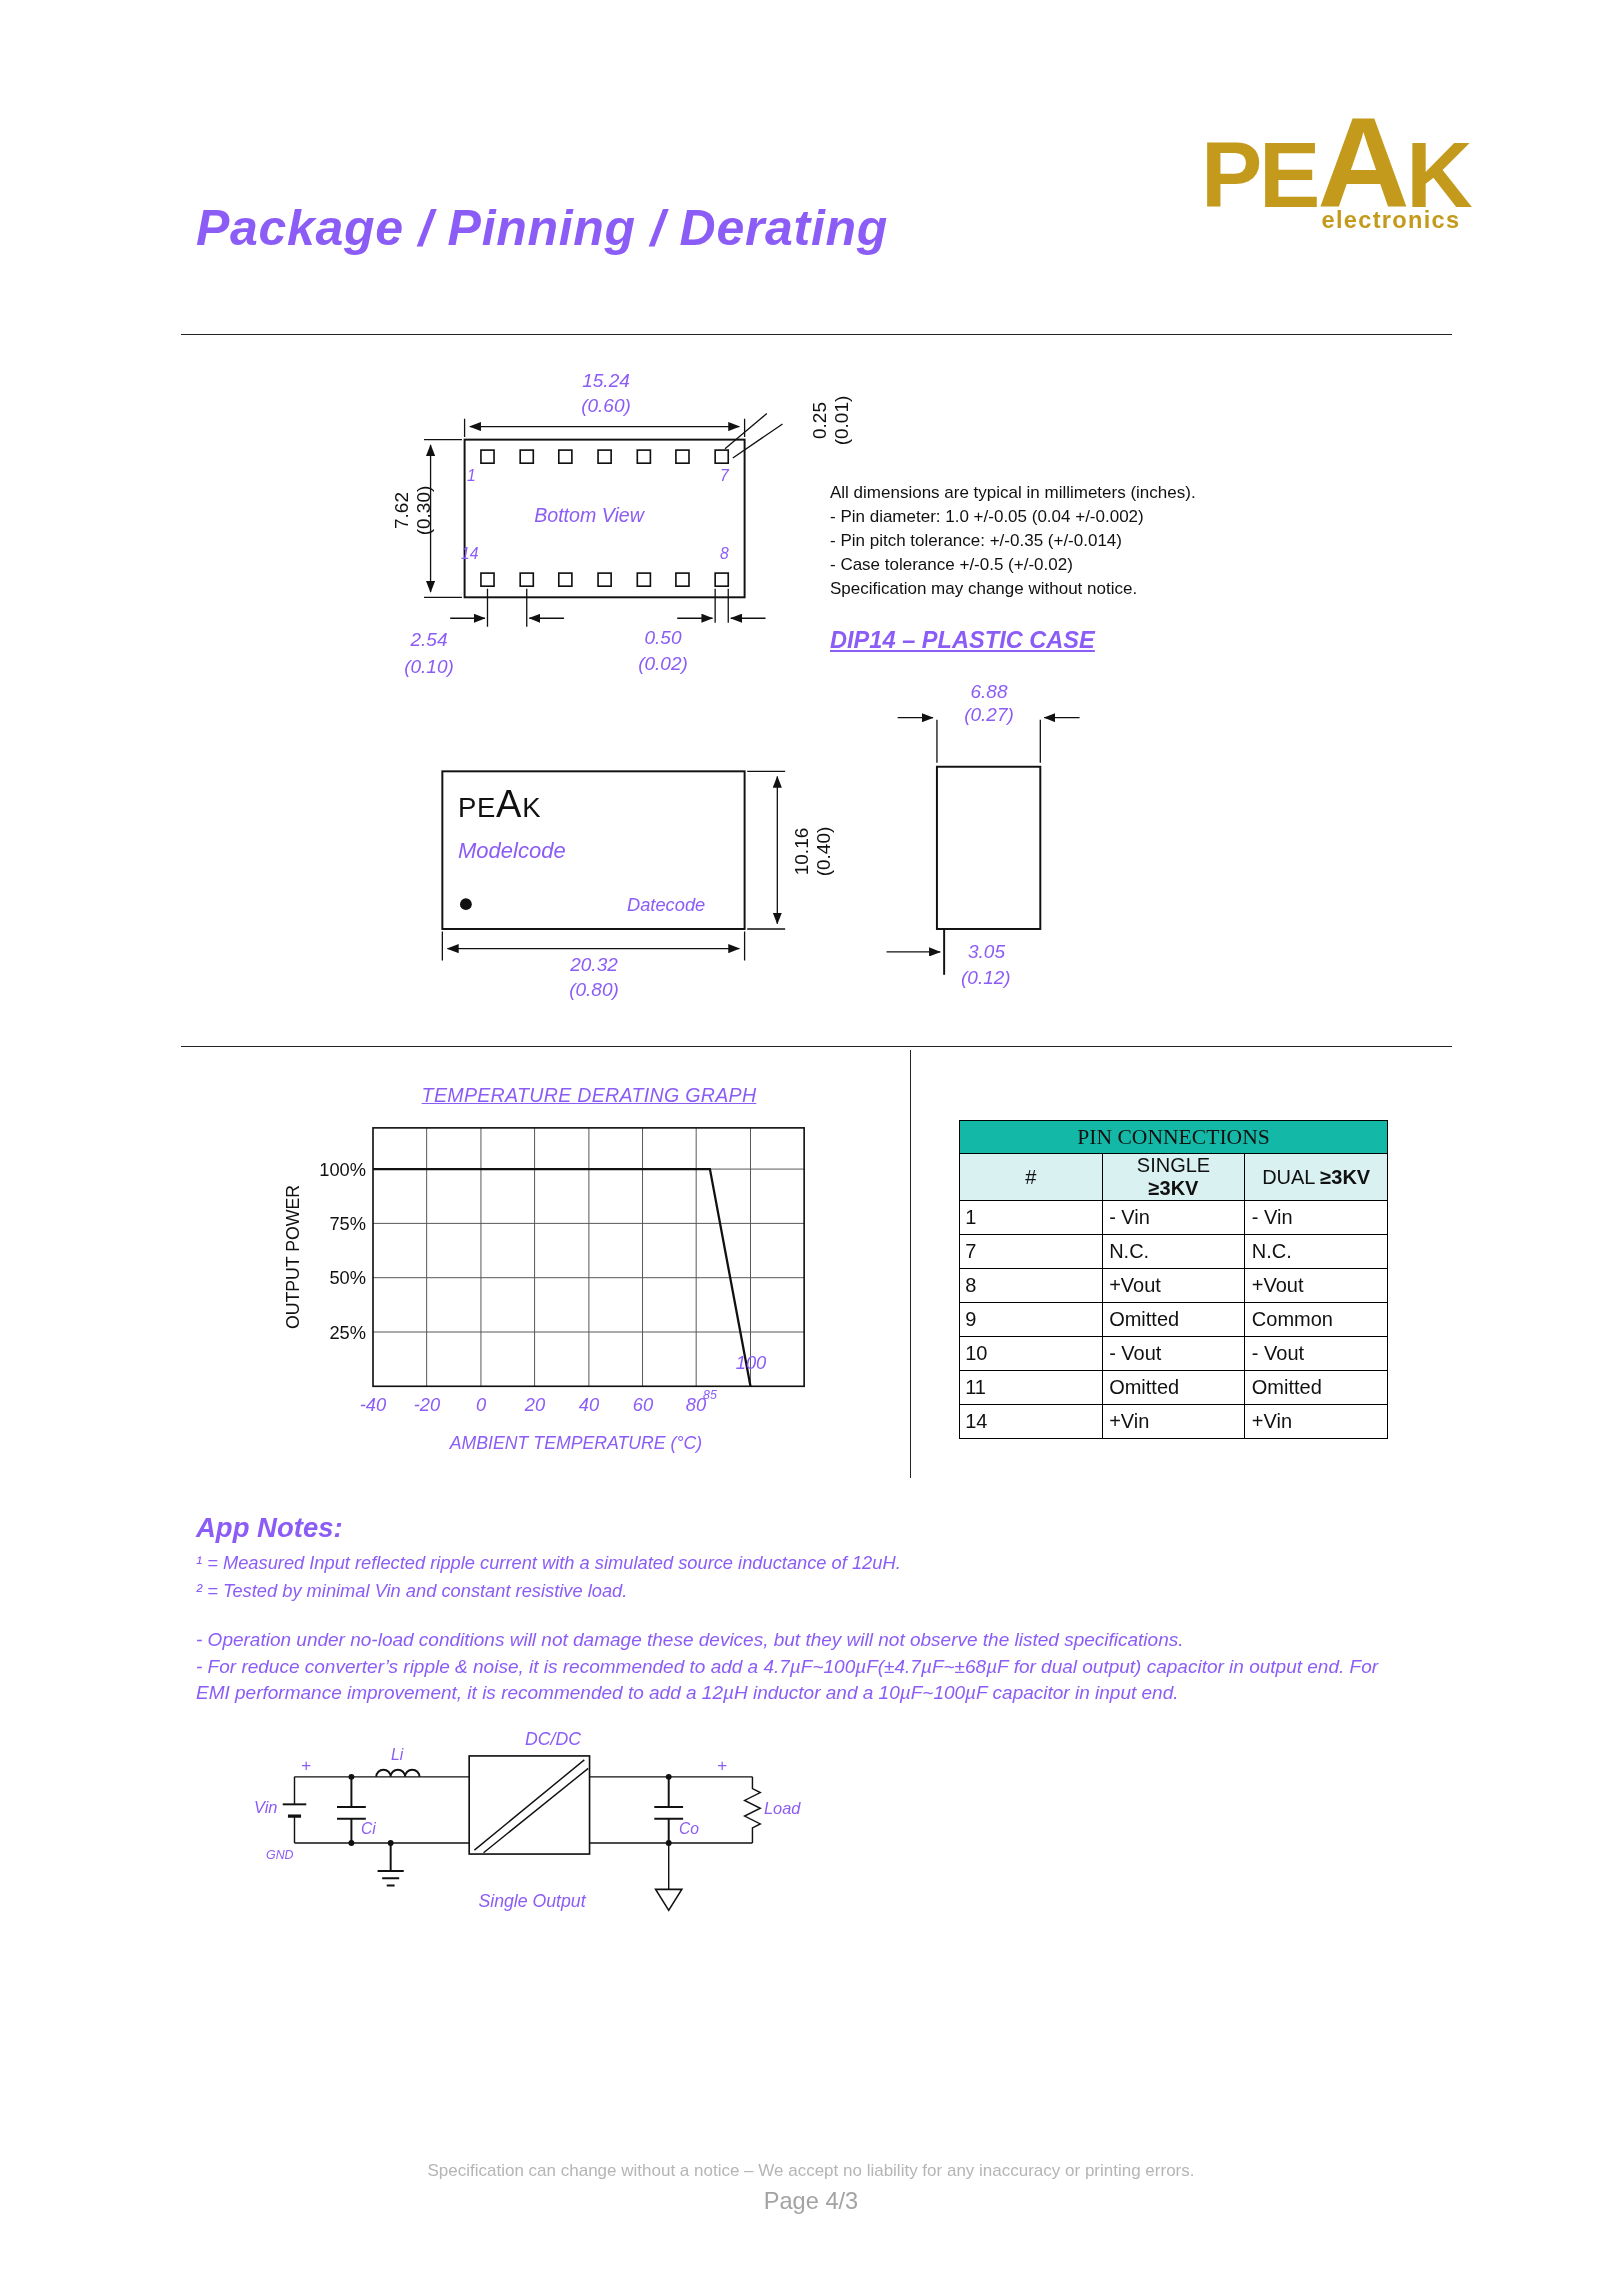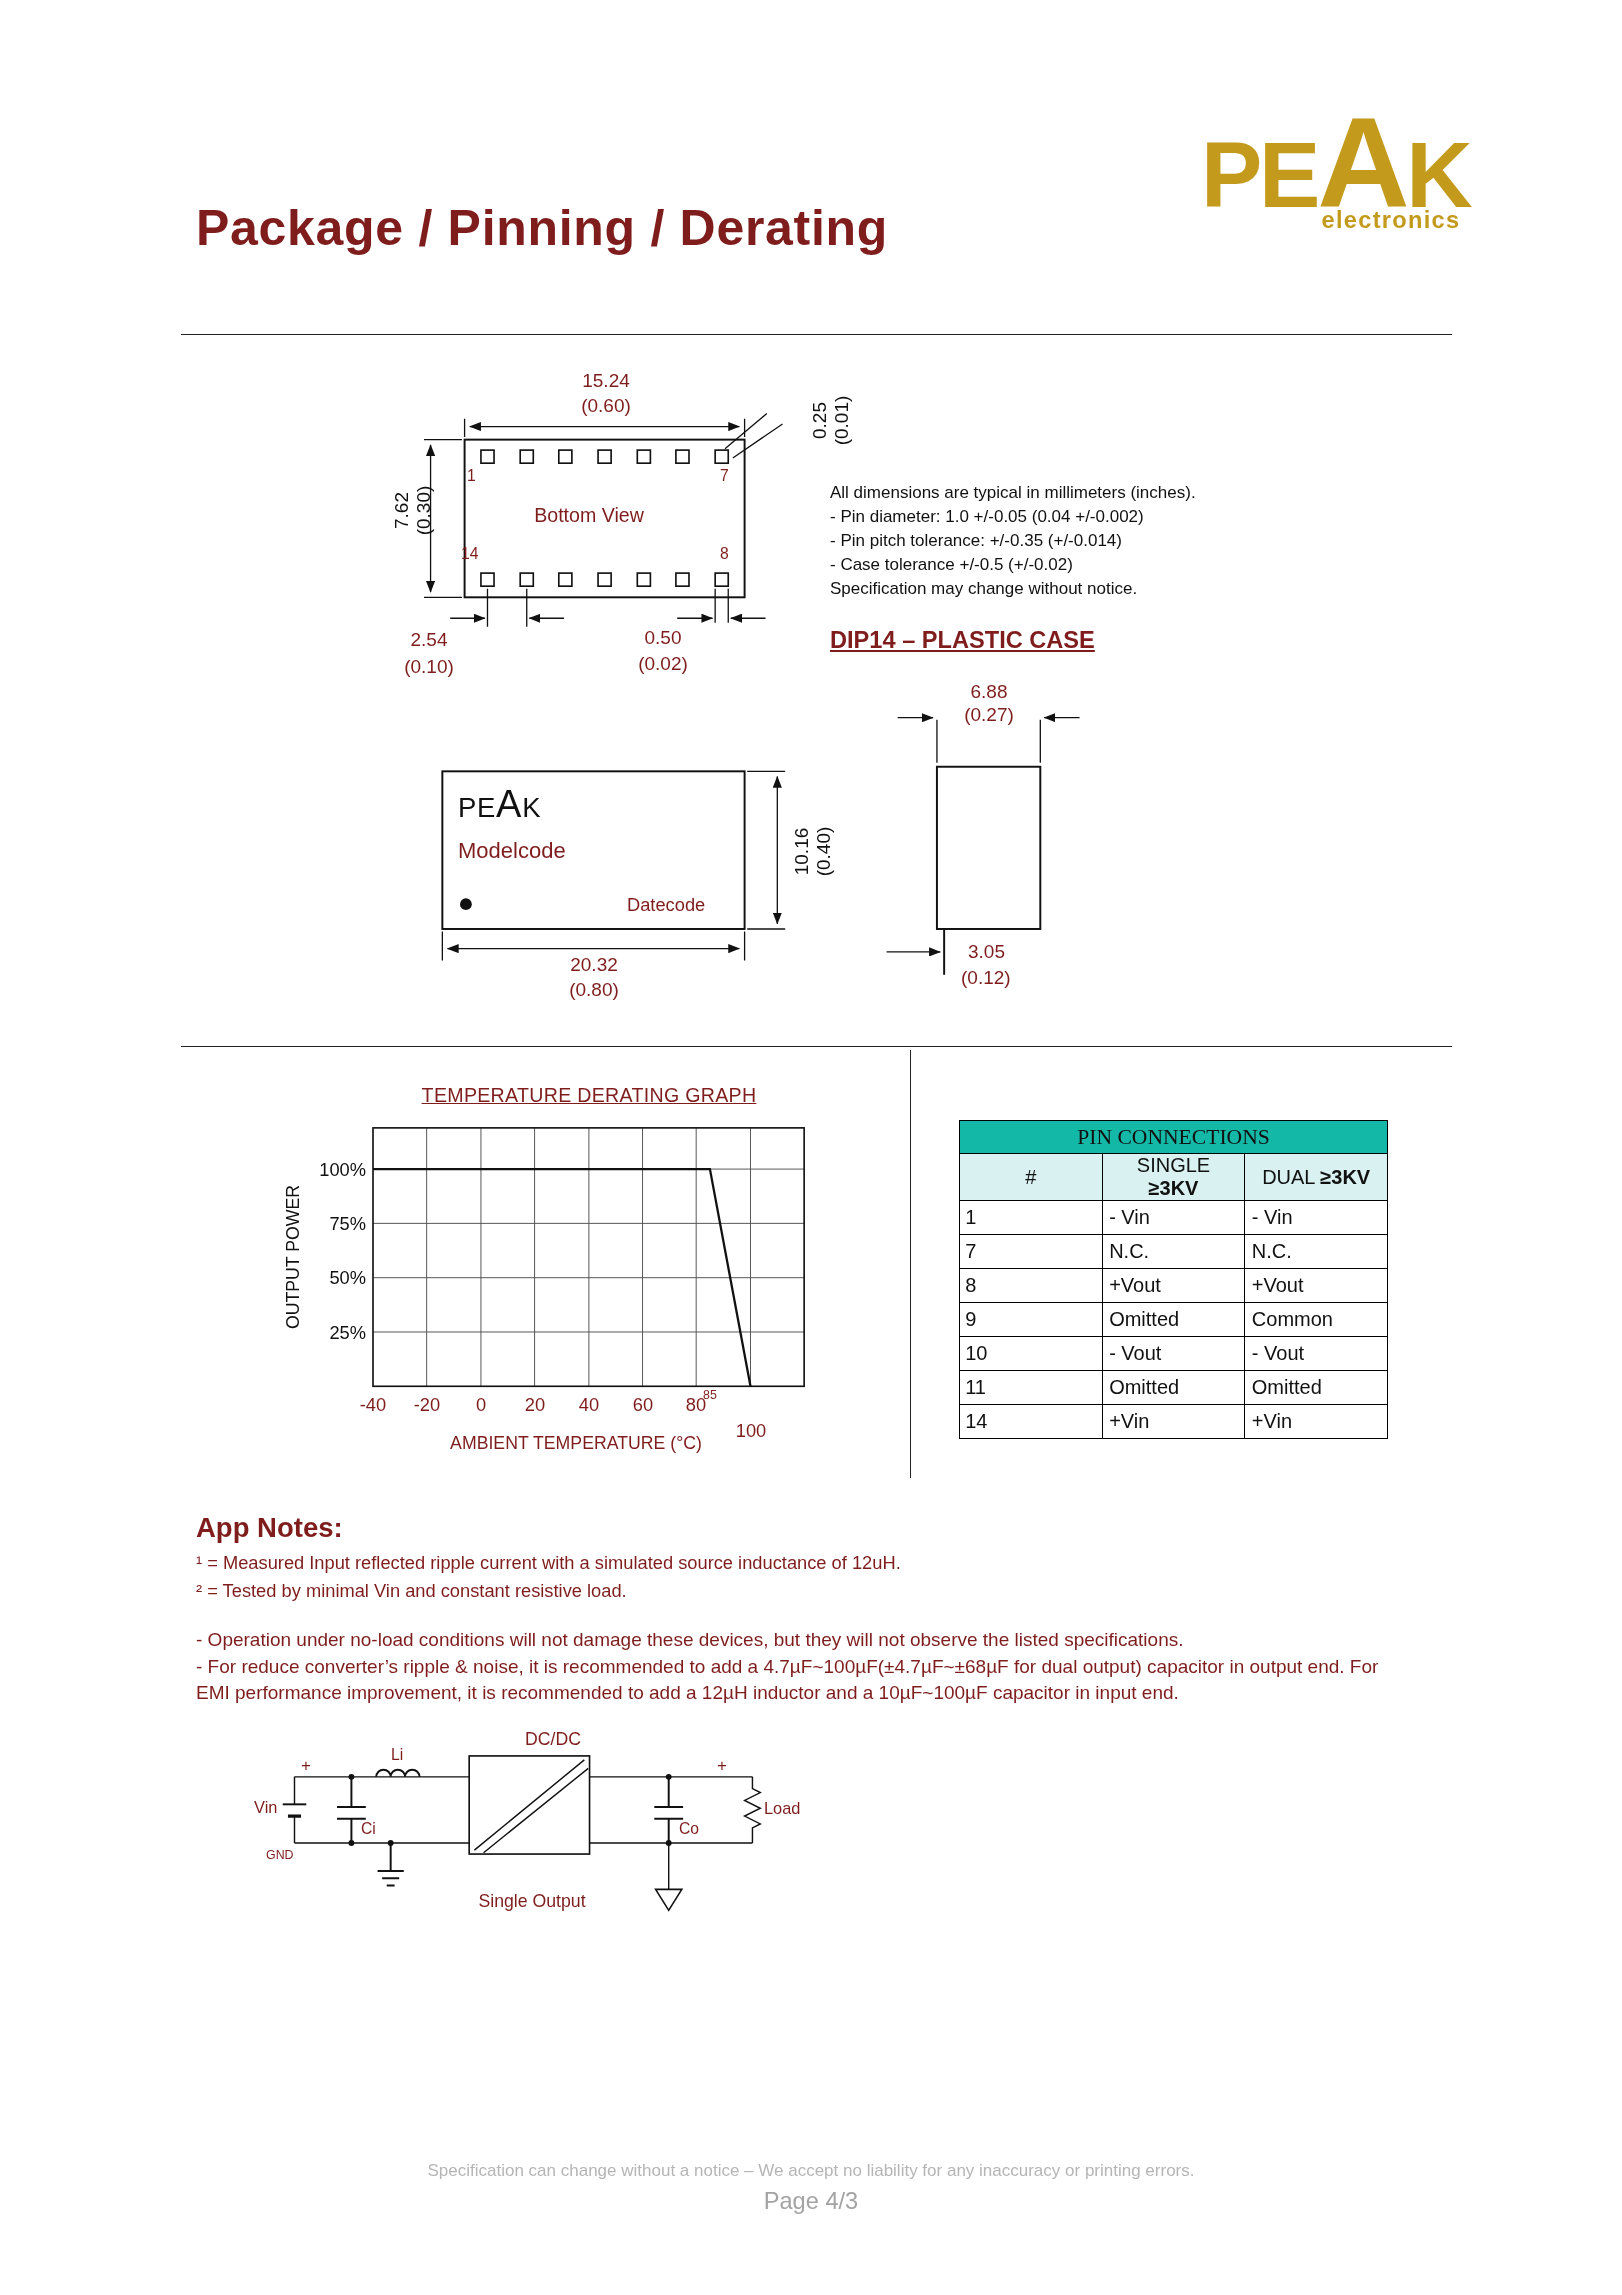--- a/index.html
+++ b/index.html
@@ -1,20 +1,20 @@
 <!DOCTYPE html>
 <html style="font-size:10.5px"><head>
 <meta charset="utf-8">
 <style>
   * { margin:0; padding:0; box-sizing:border-box; }
   html,body { background:#ffffff; }
   body { font-family:"Liberation Sans", sans-serif; color:#111; }
   #page { position:relative; width:1622px; height:2295px; background:#fff; overflow:hidden; }
 
-  .lbl { position:absolute; white-space:nowrap; color:#7f1d1d; line-height:1.15; }
+  .lbl { position:absolute; white-space:nowrap; color:#8b5cf6; line-height:1.15;font-style:italic; }
   .ctr { transform:translateX(-50%); text-align:center; }
   .wrap { white-space:normal; }
   .dim { font-size:19px; }
   .rot2 { position:absolute; width:92px; height:47px; display:flex; flex-direction:column;
           align-items:center; justify-content:center; transform:rotate(-90deg); font-size:19px; line-height:22px; }
   .rot1 { position:absolute; display:flex; align-items:center; justify-content:center;
           transform:rotate(-90deg); }
 
   .rule { position:absolute; background:#222; }
 
@@ -241,21 +241,21 @@
     <span>OUTPUT POWER</span>
   </div>
 
   <div class="lbl xtick ctr" style="left:373px; top:1394px;">-40</div>
   <div class="lbl xtick ctr" style="left:427px; top:1394px;">-20</div>
   <div class="lbl xtick ctr" style="left:481px; top:1394px;">0</div>
   <div class="lbl xtick ctr" style="left:535px; top:1394px;">20</div>
   <div class="lbl xtick ctr" style="left:589px; top:1394px;">40</div>
   <div class="lbl xtick ctr" style="left:643px; top:1394px;">60</div>
   <div class="lbl xtick ctr" style="left:696px; top:1394px;">80</div>
-  <div class="lbl xtick ctr" style="left:751px; top:1420px;">100</div>
+  <div class="lbl xtick ctr" style="left:751px; top:1352px;">100</div>
 
   <div class="lbl ctr" style="left:710px; top:1388px; font-size:12.4px;">85</div>
   <div class="lbl ctr" style="left:576px; top:1433px; font-size:17.7px;">AMBIENT TEMPERATURE (°C)</div>
 
   <table class="pin-table">
     <tbody>
       <tr>
         <th colspan="3" class="tbl-title">PIN CONNECTIONS</th>
       </tr>
       <tr>

